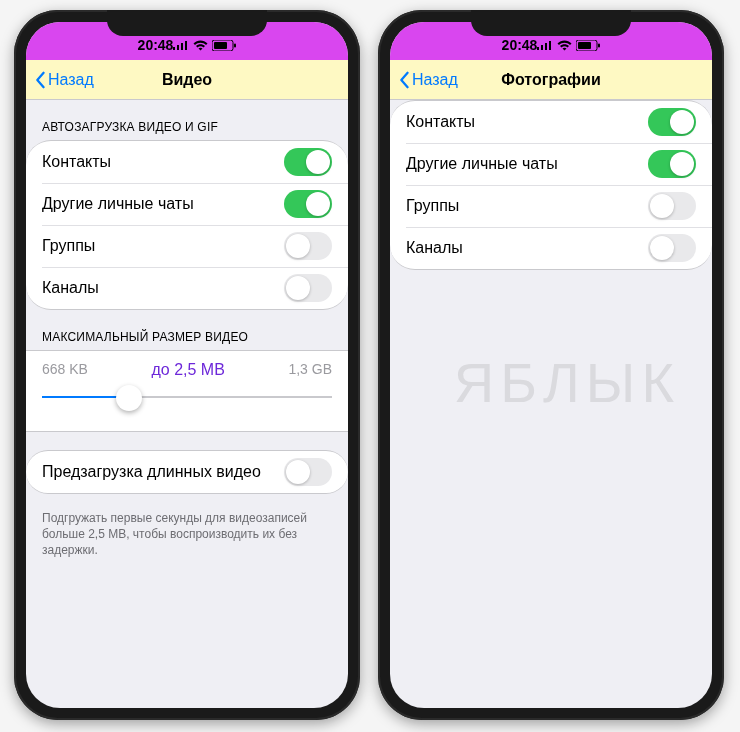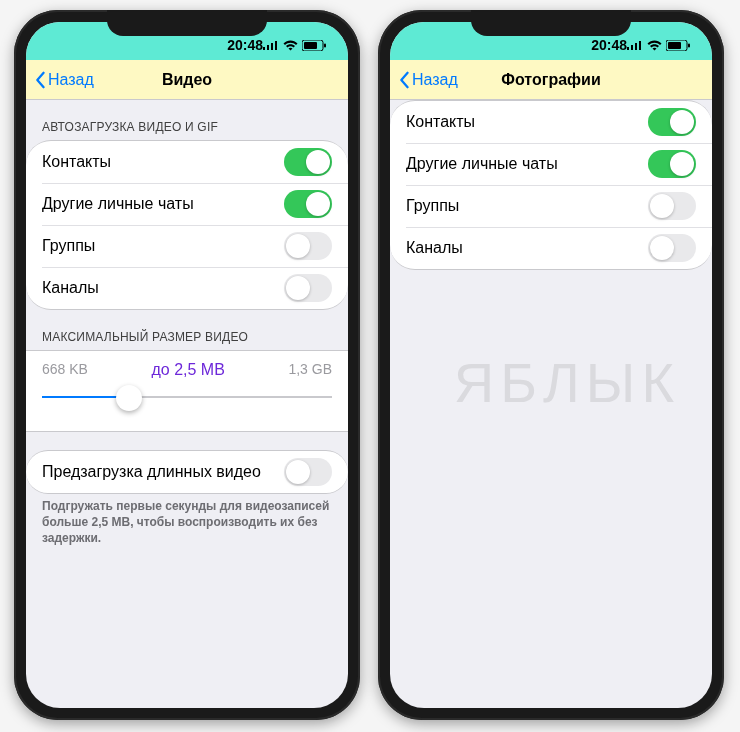--- a/index.html
+++ b/index.html
@@ -36,27 +36,27 @@
     transform: translateX(-50%);
     width: 160px; height: 26px;
     background: #1a1a1a;
     border-bottom-left-radius: 16px;
     border-bottom-right-radius: 16px;
     z-index: 10;
   }
   .statusbar {
     height: 38px;
     display: flex;
-    justify-content: flex-end;
+    justify-content: center;
     align-items: center;
     padding: 8px 22px 0;
     font-size: 14px;
     font-weight: 600;
     color: #000;
-    background: #5eead4;
+    background: #d946ef;
   }
   .status-right { display: flex; gap: 4px; align-items: center; }
   .navbar {
     height: 40px;
     background: #fef9c3;
     border-bottom: 1px solid #c9c9cd;
     display: flex;
     align-items: center;
     position: relative;
     padding: 0 8px;
@@ -69,21 +69,21 @@
   .back svg { width: 12px; height: 18px; }
   .navtitle {
     position: absolute; left: 0; right: 0;
     text-align: center;
     font-size: 16px; font-weight: 600;
     color: #000;
     pointer-events: none;
   }
   .section-header {
     font-size: 12px;
-    color: #404040;
+    color: #000000;
     text-transform: uppercase;
     padding: 20px 16px 6px;
     letter-spacing: 0.2px;
   }
   .group {
     background: #fff;
     border-top: 1px solid #c9c9cd;
     border-bottom: 1px solid #c9c9cd;
     border-radius: 25px;
   }
@@ -146,23 +146,22 @@
   .slider-thumb {
     position: absolute; top: 0;
     width: 26px; height: 26px;
     background: #fff; border-radius: 50%;
     box-shadow: 0 2px 5px rgba(0,0,0,0.3);
     transform: translateX(-50%);
   }
   .footer-text {
     font-size: 12px;
     color: #6d6d72;
-    padding: 4px 16px 0;
+    padding: 16px 16px 0;
     line-height: 1.35;
-    font-weight: bold;
   }
   .watermark {
     position: absolute;
     top: 350px; left: 0; right: 0;
     text-align: right;
     font-size: 56px;
     color: rgba(120,120,120,0.18);
     letter-spacing: 6px;
     pointer-events: none;
     padding-right: 60px;

